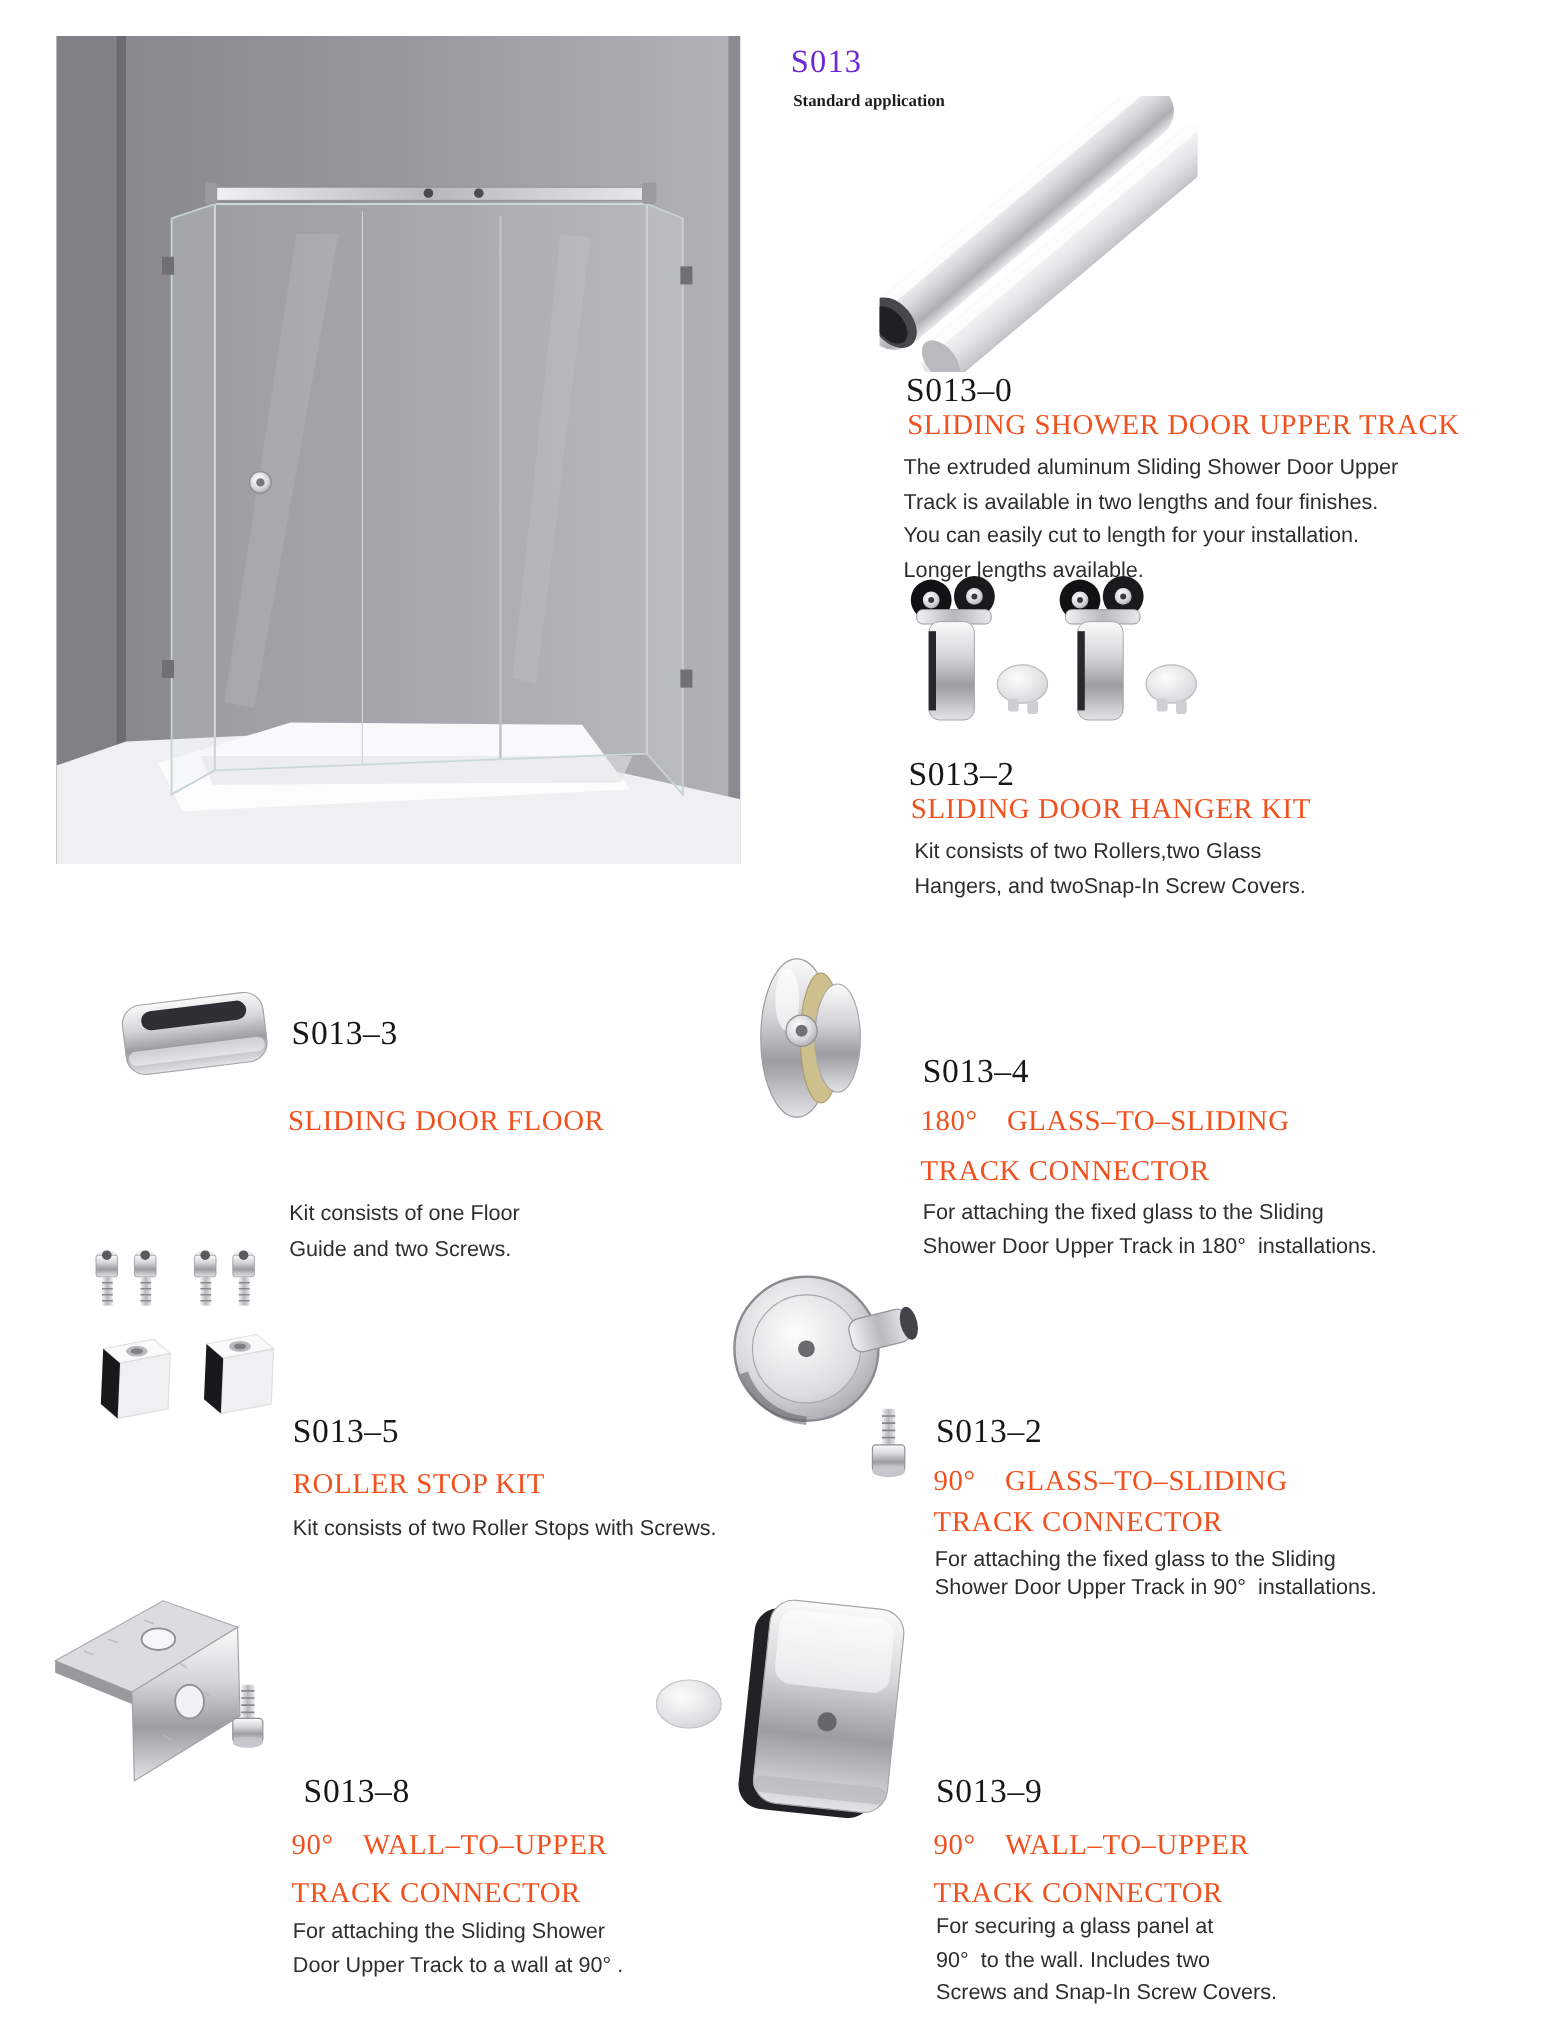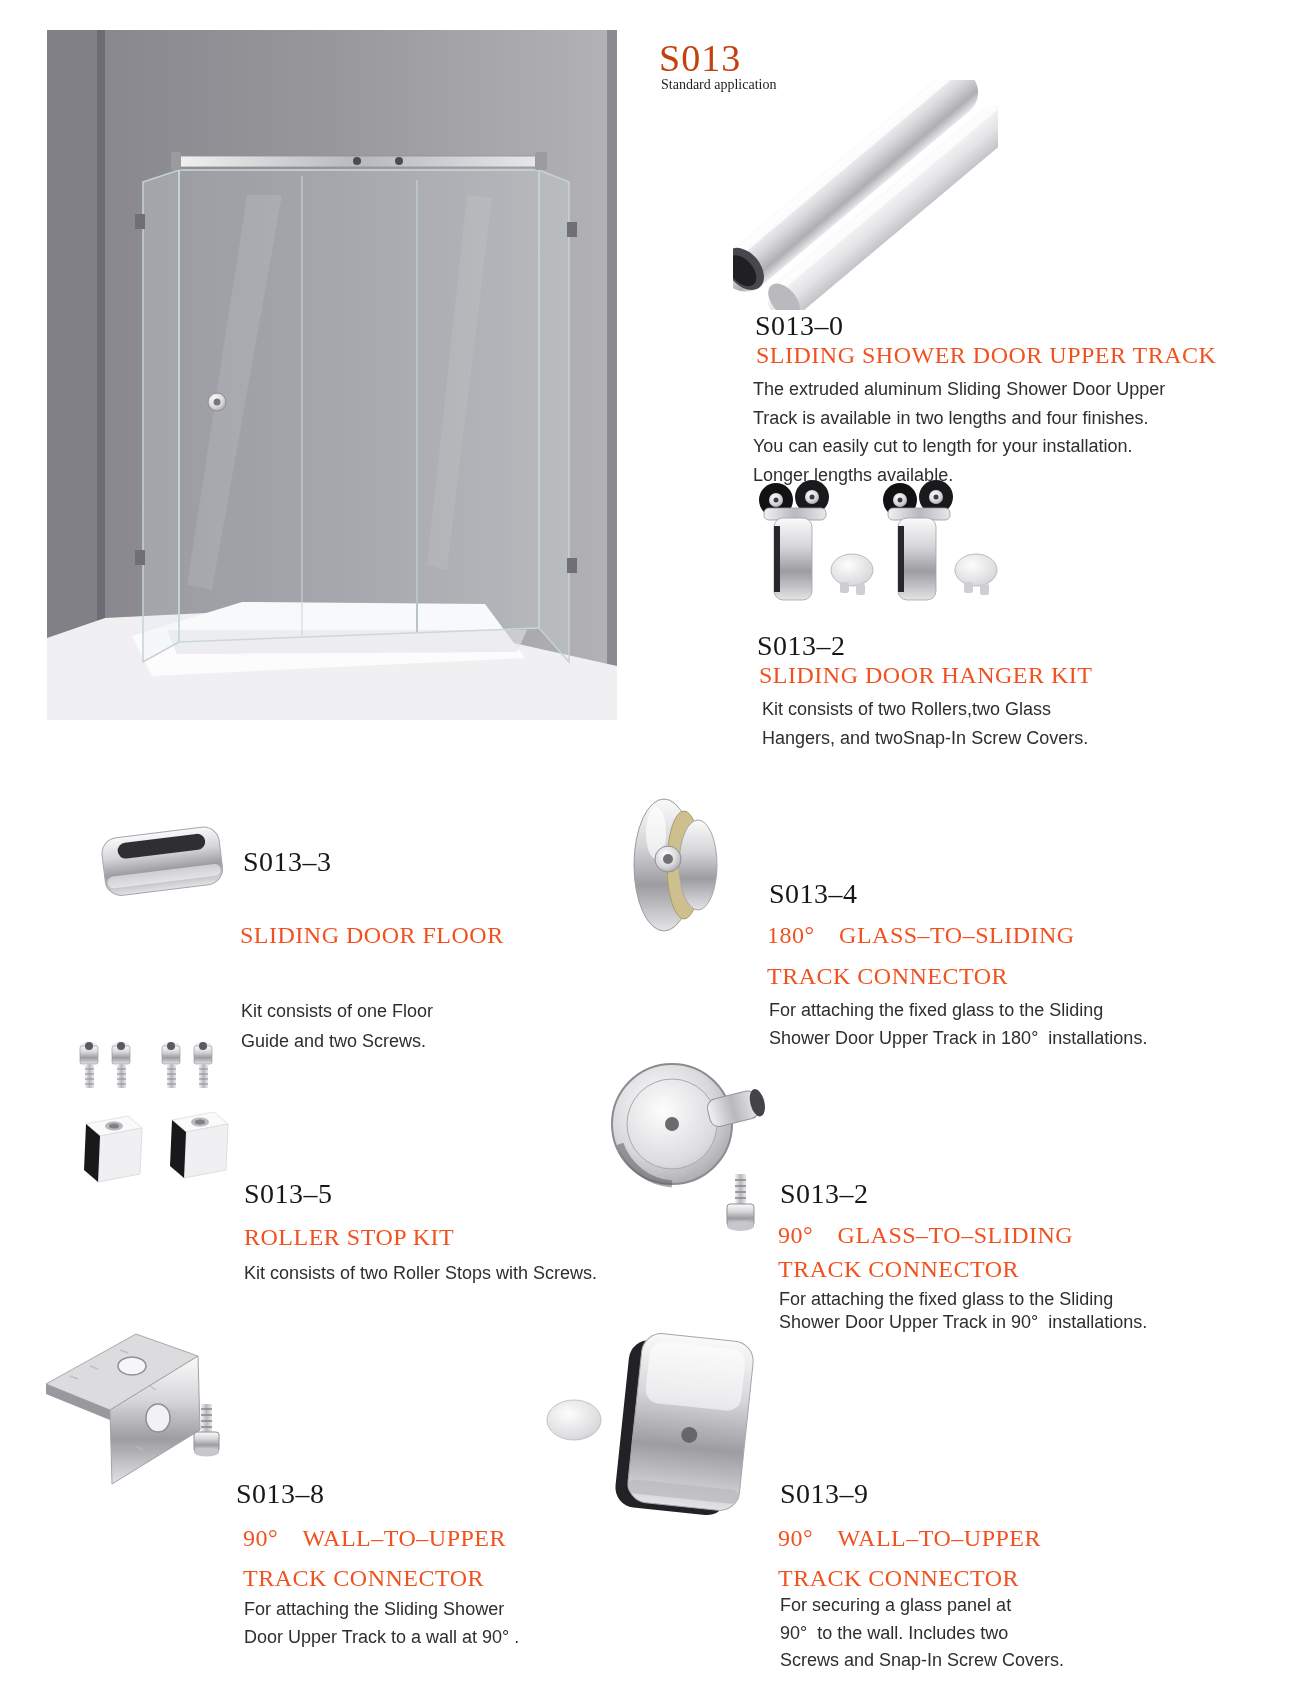--- a/index.html
+++ b/index.html
@@ -1,20 +1,20 @@
 <!DOCTYPE html>
 <html><head>
 <meta charset="utf-8">
 <style>
   html,body{margin:0;padding:0;background:#ffffff;}
   #page{position:relative;width:1300px;height:1698px;background:#ffffff;overflow:hidden;
         font-family:"Liberation Sans",sans-serif;}
   .img{position:absolute;display:block;}
-  .title{position:absolute;font-family:"Liberation Serif",serif;font-size:38px;color:#c2410c;letter-spacing:1px;}
-  .subtitle{position:absolute;font-family:"Liberation Serif",serif;font-size:14px;font-weight:normal;color:#1d1d20;}
+  .title{position:absolute;font-family:"Liberation Serif",serif;font-size:27px;color:#6d28d9;letter-spacing:1px;}
+  .subtitle{position:absolute;font-family:"Liberation Serif",serif;font-size:14px;font-weight:bold;color:#1d1d20;}
   .code{position:absolute;font-family:"Liberation Serif",serif;font-size:28px;color:#17171a;letter-spacing:0.5px;white-space:nowrap;}
   .heading{position:absolute;font-family:"Liberation Serif",serif;font-size:24px;color:#f1511f;letter-spacing:0.5px;white-space:nowrap;}
   .heading div{white-space:nowrap;}
   .desc{position:absolute;font-size:18px;color:#2e2e30;white-space:nowrap;}
   .desc div{white-space:nowrap;}
 </style>
 </head>
 <body>
 
 <div id="page">
@@ -284,21 +284,21 @@
       <polygon points="70,84 158,30 160,104 72,158" fill="url(#gChromeV)" stroke="#a2a2a7" stroke-width="1"></polygon>
       <ellipse cx="118" cy="92" rx="12" ry="14" fill="#f2f2f4" stroke="#8f8f94" stroke-width="1.5"></ellipse>
       <path d="M30,50 l8,3 M50,40 l8,3 M80,24 l8,3 M110,60 l6,4 M96,120 l7,4 M130,84 l6,4" stroke="#b9b9be" stroke-width="1.5" opacity="0.8"></path>
       <g transform="translate(152,78)">
         <rect x="9" y="0" width="11" height="28" fill="url(#gChromeH)"></rect>
         <path d="M9,5 h11 M9,11 h11 M9,17 h11 M9,23 h11" stroke="#86868b" stroke-width="1.4"></path>
         <rect x="2" y="28" width="25" height="20" rx="3" fill="url(#gChromeV)" stroke="#909095" stroke-width="1"></rect>
         <ellipse cx="14.5" cy="48" rx="12.5" ry="4.5" fill="#c7c7cb"></ellipse>
       </g>
     </svg>
-    <div class="code" style="left:236px;top:1478px">S013–8</div>
+    <div class="code" style="left:253px;top:1478px">S013–8</div>
     <div class="heading" style="left:243px;top:1518px;line-height:40px">
       <div>90°　WALL–TO–UPPER</div>
       <div>TRACK CONNECTOR</div>
     </div>
     <div class="desc" style="left:244px;top:1595px;line-height:28px">
       <div>For attaching the Sliding Shower</div>
       <div>Door Upper Track to a wall at 90°&nbsp;.</div>
     </div>
   </section>
 

